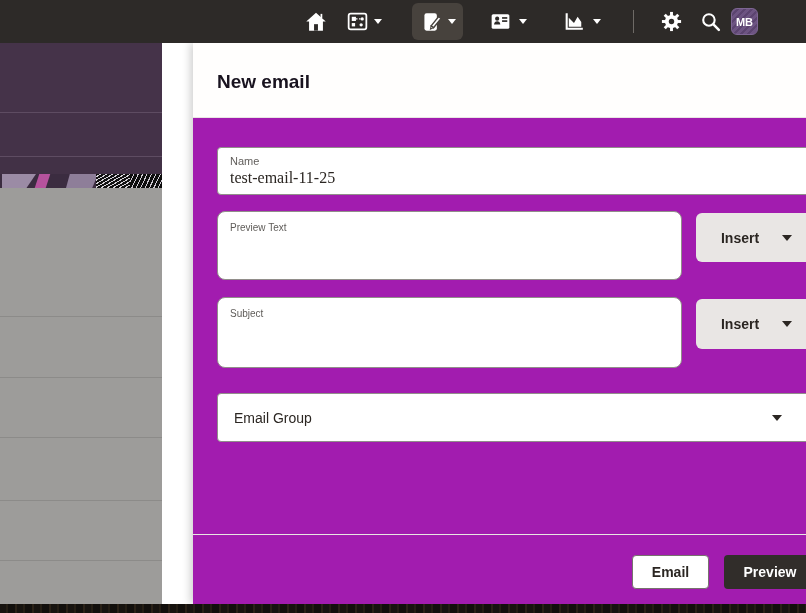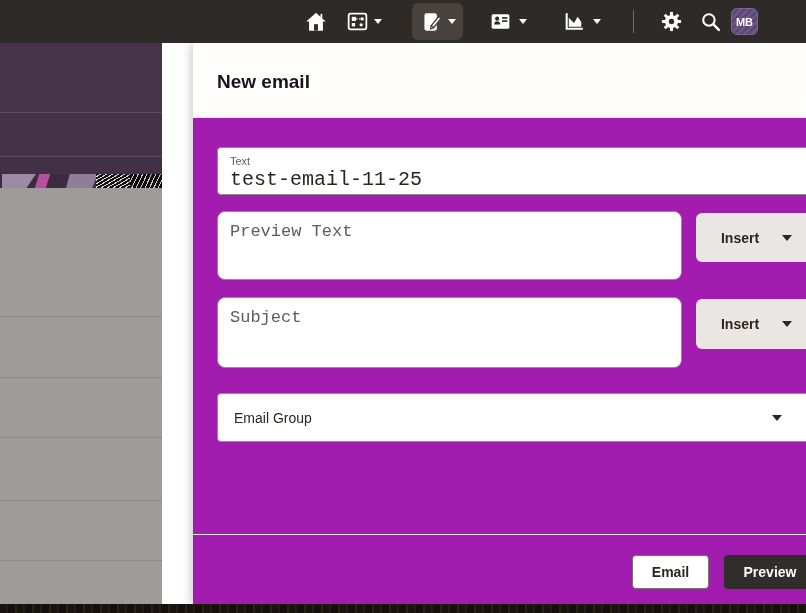--- a/index.html
+++ b/index.html
@@ -45,25 +45,25 @@
   
   .panel { position:absolute; left:162px; top:43px; width:644px; height:561px; background:#a21caf;
            box-shadow:-3px 0 8px rgba(0,0,0,.18);margin-left:31px; }
   .panel-header { position:absolute; left:0; top:0; width:644px; height:74px; background:#fffefd; }
   .panel-title { position:absolute; left:24px; top:28px; font-size:19px; font-weight:bold; color:#19131f; }
   .header-line { position:absolute; left:0; top:74px; width:644px; height:1px; background:#e9e6e3; }
 
   .field-box { position:absolute; background:#fff; border:1px solid #918e8a; }
   .name-box { left:24px; top:104px; width:600px; height:48px; border-radius:4px; padding:7px 12px 0 12px; }
   .float-label { font-size:11px; color:#615e5b; display:block; line-height:13px; }
-  .name-input { border:none; outline:none; width:100%; font-size:20px; color:#2b2622; background:transparent;
-                font-family:Liberation Mono, monospace; padding:0; line-height:20px; }
+  .name-input { border:none; outline:none; width:100%; font-size:16px; color:#2b2622; background:transparent;
+                font-family:Liberation Serif, serif; padding:0; line-height:20px; }
 
   .ta { position:absolute; border:1px solid #918e8a; border-radius:8px; background:#fff; resize:none; outline:none;
-        padding:10px 12px; font-size:17px; color:#2b2622; font-family:Liberation Mono, monospace; }
+        padding:10px 12px; font-size:10px; color:#2b2622; font-family:Liberation Sans, sans-serif; }
   .ta::placeholder { color:#5f5c59; opacity:1; }
   .ta-preview { left:24px; top:168px; width:465px; height:69px; }
   .ta-subject { left:24px; top:254px; width:465px; height:71px; }
 
   .insert-btn { position:absolute; width:121px; background:#e9e6e4; border:none; border-radius:6px; cursor:pointer;
                 display:flex; align-items:center; justify-content:center; gap:23px; font-family:"Liberation Sans", sans-serif; }
   .insert-1 { left:503px; top:170px; height:49px; }
   .insert-2 { left:503px; top:256px; height:50px; }
   .insert-label { font-size:14px; font-weight:bold; color:#2b2622; }
   .caret-d { width:0; height:0; border-left:5px solid transparent; border-right:5px solid transparent; border-top:6px solid #2b2622; }
@@ -191,21 +191,21 @@
     </div>
   </div>
 
   <div class="panel">
     <div class="panel-header">
       <div class="panel-title">New email</div>
     </div>
     <div class="header-line"></div>
 
     <div class="field-box name-box">
-      <span class="float-label">Text</span>
+      <span class="float-label">Name</span>
       <input class="name-input" type="text" value="test-email-11-25" style="">
     </div>
 
     <textarea class="ta ta-preview" placeholder="Preview Text" style=""></textarea>
     <button class="insert-btn insert-1">
       <span class="insert-label">Insert</span>
       <span class="caret-d"></span>
     </button>
 
     <textarea class="ta ta-subject" placeholder="Subject" style=""></textarea>

